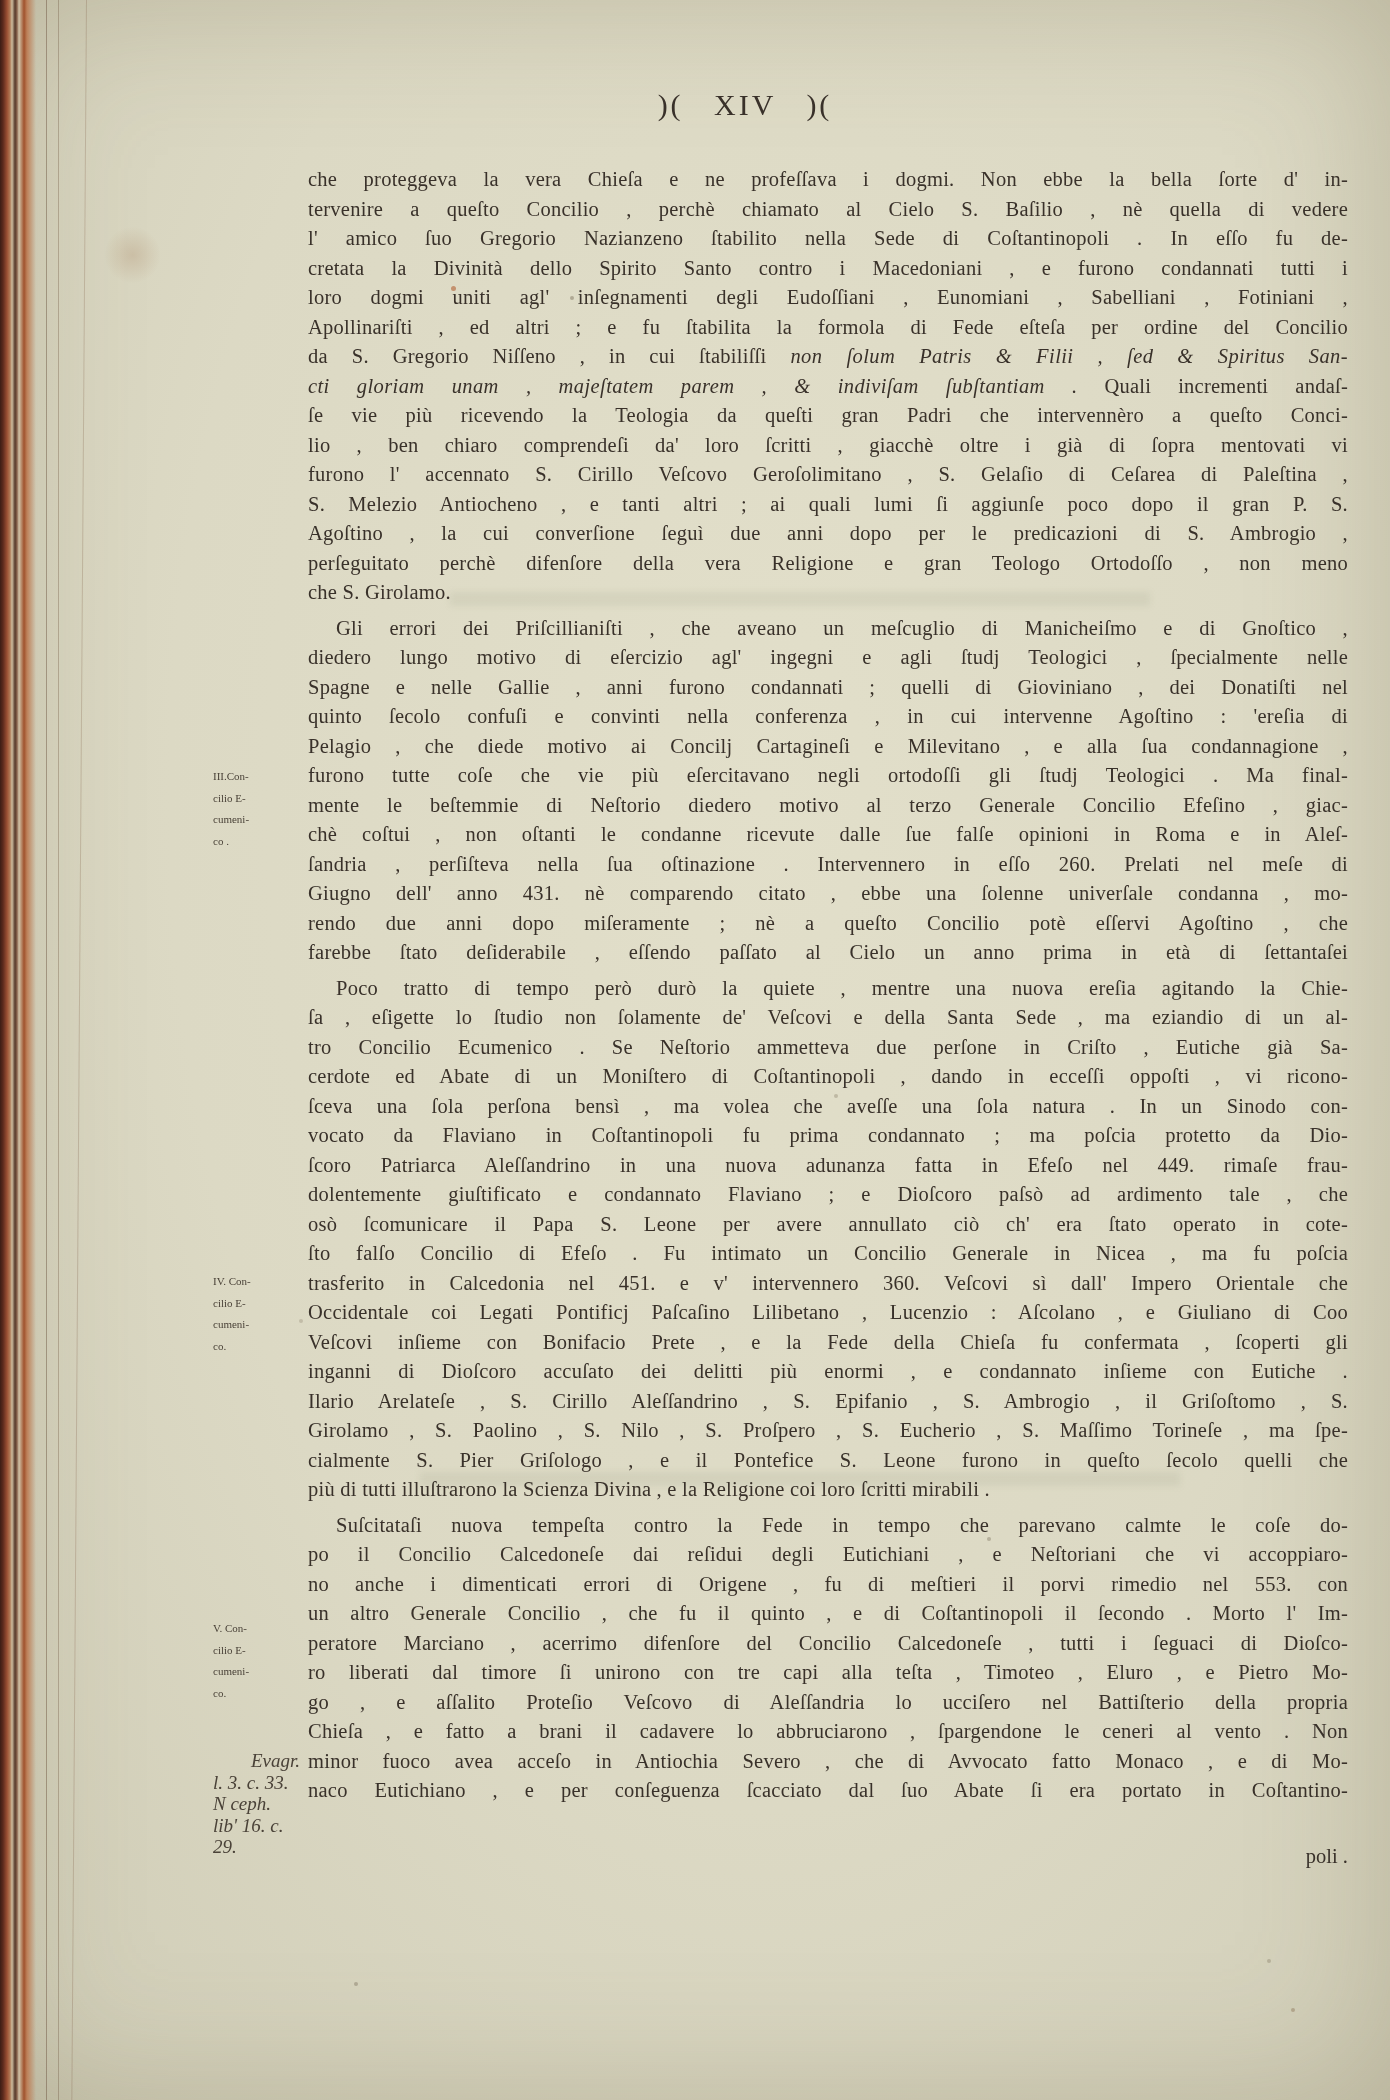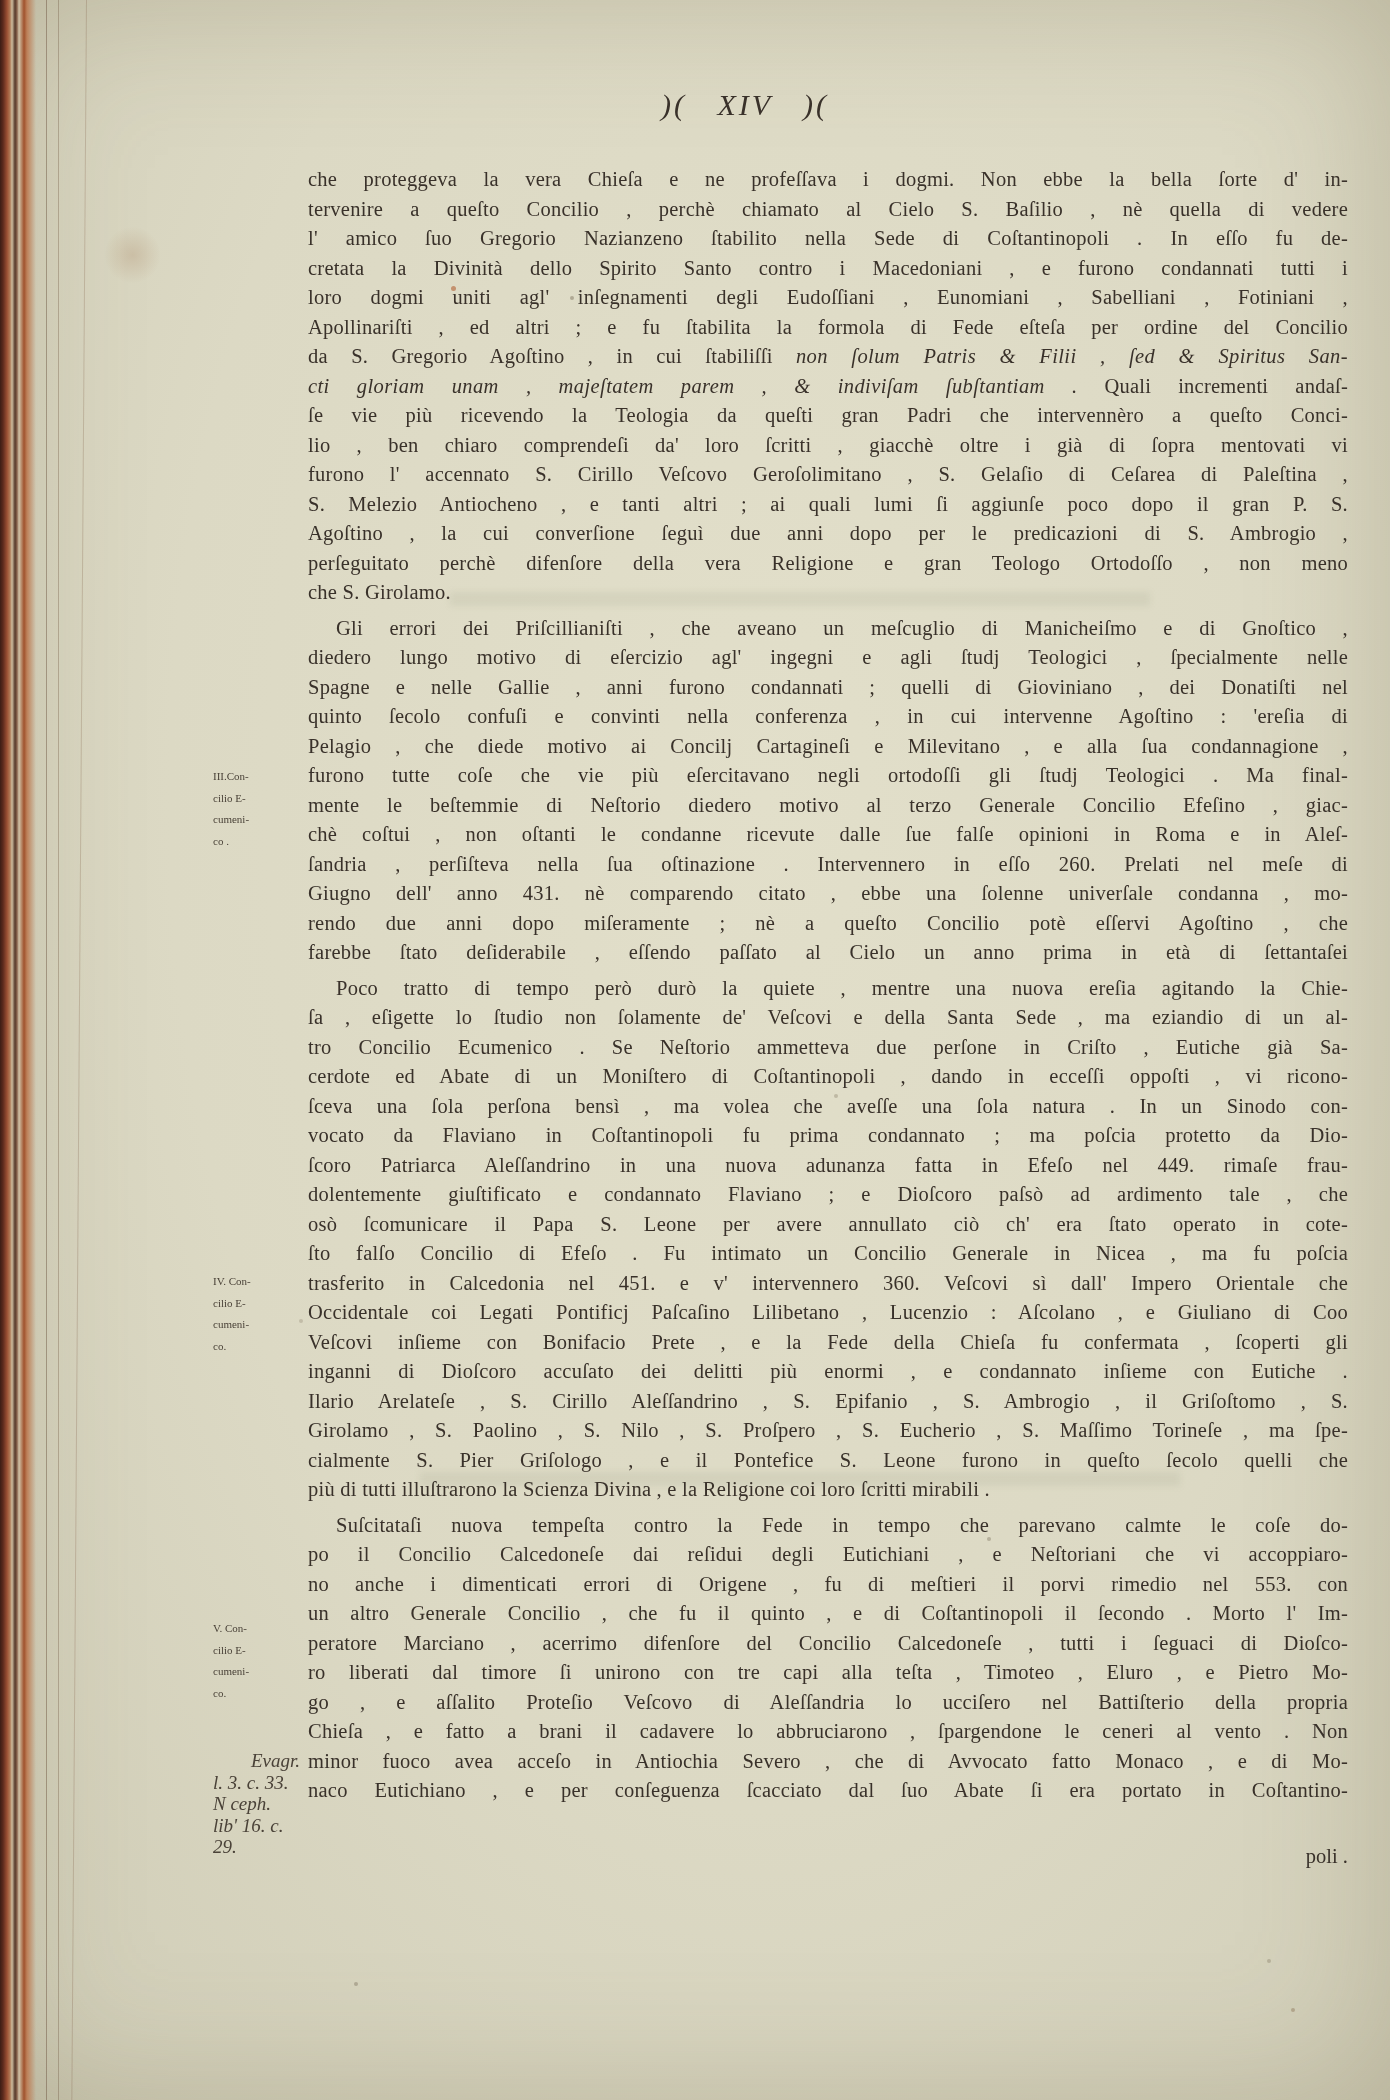--- a/index.html
+++ b/index.html
@@ -32,21 +32,20 @@
   }
   .edge-line{position:absolute;top:0;height:2100px;width:1px;background:rgba(86,56,36,.38);}
   .edge-line.l1{left:46px;}
   .edge-line.l2{left:58px;background:rgba(86,56,36,.28);}
   .edge-line.l3{left:86px;background:rgba(110,70,45,.22);transform:rotate(.4deg);transform-origin:top left;}
   
   #header{
     position:absolute;top:88px;left:100px;width:1290px;
     text-align:center;font-size:30px;letter-spacing:3px;word-spacing:20px;
     color:var(--ink);
-    font-style:italic;
   }
   
   #body-col{
     position:absolute;left:308px;top:165px;width:1040px;
     font-size:20.5px;line-height:29.5px;letter-spacing:.25px;
   }
   .para{margin:0;}
   .para + .para{margin-top:6px;}
   .para.indent .line:first-child{text-indent:28px;}
   .line{
@@ -102,21 +101,21 @@
   <div id="header">)( XIV )(</div>
 
   <div id="body-col">
       <div class="para">
         <div class="line"><span>che proteggeva la vera Chieſa e ne profeſſava i dogmi. Non ebbe la bella ſorte d' in-</span></div>
         <div class="line"><span>tervenire a queſto Concilio , perchè chiamato al Cielo S. Baſilio , nè quella di vedere</span></div>
         <div class="line"><span>l' amico ſuo Gregorio Nazianzeno ſtabilito nella Sede di Coſtantinopoli . In eſſo fu de-</span></div>
         <div class="line"><span>cretata la Divinità dello Spirito Santo contro i Macedoniani , e furono condannati tutti i</span></div>
         <div class="line"><span>loro dogmi uniti agl' inſegnamenti degli Eudoſſiani , Eunomiani , Sabelliani , Fotiniani ,</span></div>
         <div class="line"><span>Apollinariſti , ed altri ; e fu ſtabilita la formola di Fede eſteſa per ordine del Concilio</span></div>
-        <div class="line"><span>da S. Gregorio Agoſtino , in cui ſtabiliſſi </span><span class="it">non ſolum Patris &amp; Filii , ſed &amp; Spiritus San-</span></div>
+        <div class="line"><span>da S. Gregorio Niſſeno , in cui ſtabiliſſi </span><span class="it">non ſolum Patris &amp; Filii , ſed &amp; Spiritus San-</span></div>
         <div class="line"><span class="it">cti gloriam unam , majeſtatem parem , &amp; indiviſam ſubſtantiam .</span><span> Quali incrementi andaſ-</span></div>
         <div class="line"><span>ſe vie più ricevendo la Teologia da queſti gran Padri che intervennèro a queſto Conci-</span></div>
         <div class="line"><span>lio , ben chiaro comprendeſi da' loro ſcritti , giacchè oltre i già di ſopra mentovati vi</span></div>
         <div class="line"><span>furono l' accennato S. Cirillo Veſcovo Geroſolimitano , S. Gelaſio di Ceſarea di Paleſtina ,</span></div>
         <div class="line"><span>S. Melezio Antiocheno , e tanti altri ; ai quali lumi ſi aggiunſe poco dopo il gran P. S.</span></div>
         <div class="line"><span>Agoſtino , la cui converſione ſeguì due anni dopo per le predicazioni di S. Ambrogio ,</span></div>
         <div class="line"><span>perſeguitato perchè difenſore della vera Religione e gran Teologo Ortodoſſo , non meno</span></div>
         <div class="line end"><span>che S. Girolamo.</span></div>
       </div>
       <div class="para indent">

